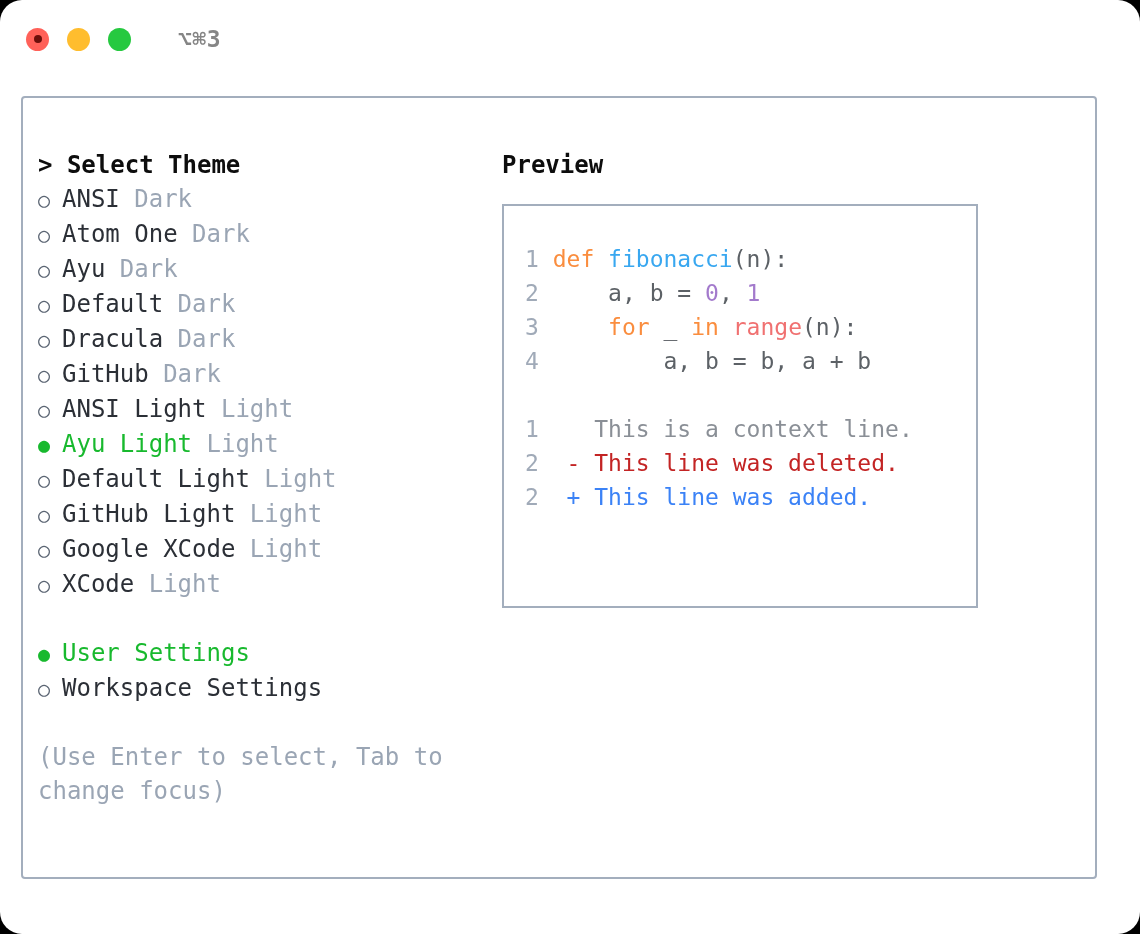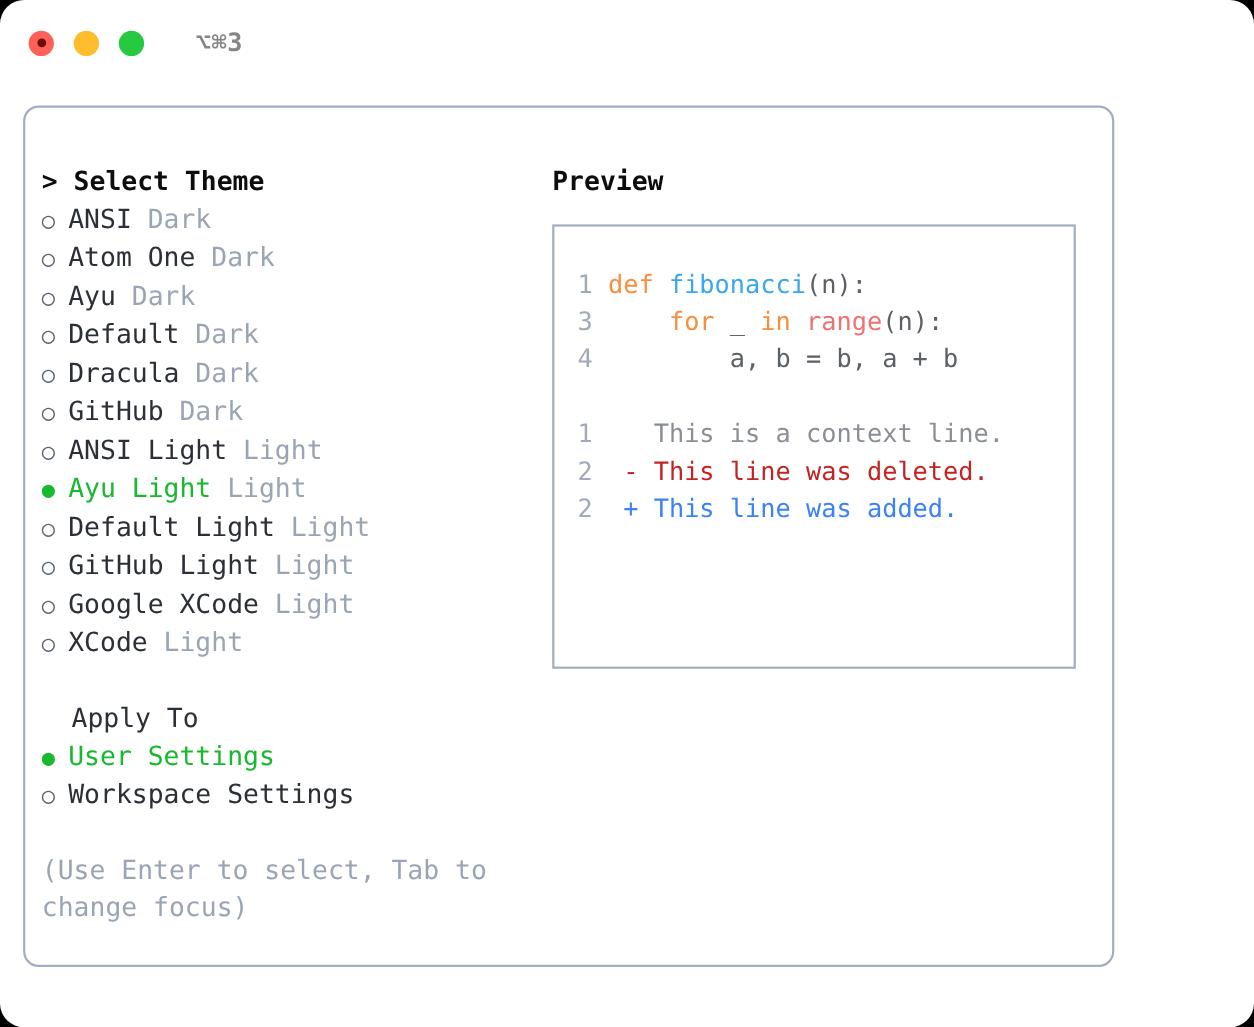--- a/index.html
+++ b/index.html
@@ -65,24 +65,24 @@
     color: #858585;
     letter-spacing: 0.5px;
     line-height: 1;
   }
 
   
   .card {
     position: absolute;
     left: 21px;
     top: 96px;
-    width: 992px;
+    width: 1076px;
     height: 783px;
     border: 2px solid #a3aebd;
-    border-radius: 14px;
+    border-radius: 4px;
     box-sizing: border-box;
     background: #ffffff;
   }
 
   .card-inner {
     position: relative;
     width: 100%;
     height: 100%;
   }
 
@@ -217,38 +217,38 @@
             <div class="opt-row"><span class="bullet off">○</span><span class="opt-label">ANSI Light </span><span class="opt-variant">Light</span></div>
             <div class="opt-row"><span class="bullet on">●</span><span class="opt-label selected">Ayu Light </span><span class="opt-variant">Light</span></div>
             <div class="opt-row"><span class="bullet off">○</span><span class="opt-label">Default Light </span><span class="opt-variant">Light</span></div>
             <div class="opt-row"><span class="bullet off">○</span><span class="opt-label">GitHub Light </span><span class="opt-variant">Light</span></div>
             <div class="opt-row"><span class="bullet off">○</span><span class="opt-label">Google XCode </span><span class="opt-variant">Light</span></div>
             <div class="opt-row"><span class="bullet off">○</span><span class="opt-label">XCode </span><span class="opt-variant">Light</span></div>
           </div>
 
         <div class="spacer-block"></div>
 
-        <div class="apply-head">Apply To</div>
 
         <div id="apply-list">
             <div class="opt-row"><span class="bullet on">●</span><span class="opt-label selected">User Settings</span></div>
             <div class="opt-row"><span class="bullet off">○</span><span class="opt-label">Workspace Settings</span></div>
           </div>
 
         <div class="spacer-block"></div>
 
         <div class="hint">(Use Enter to select, Tab to change focus)</div>
       </div>
 
       <div class="right-col">
         <div class="preview-title">Preview</div>
 
         <div class="preview-box">
           <div id="code-block">
               <div class="code-line"><span class="ln">1 </span><span class="tok-kw">def </span><span class="tok-fn">fibonacci</span><span class="tok-punc">(n):</span></div>
+              <div class="code-line"><span class="ln">2 </span><span class="tok-plain">    a, b = </span><span class="tok-num">0</span><span class="tok-plain">, </span><span class="tok-num">1</span></div>
               <div class="code-line"><span class="ln">3 </span><span class="tok-plain">    </span><span class="tok-kw">for</span><span class="tok-plain"> _ </span><span class="tok-kw">in</span><span class="tok-plain"> </span><span class="tok-call">range</span><span class="tok-punc">(n):</span></div>
               <div class="code-line"><span class="ln">4 </span><span class="tok-plain">        a, b = b, a + b</span></div>
             </div>
           <div class="blank-line"></div>
           <div id="diff-block">
               <div class="code-line"><span class="ln">1  </span><span class="diff-ctx">  This is a context line.</span></div>
               <div class="code-line"><span class="ln">2  </span><span class="diff-del">- This line was deleted.</span></div>
               <div class="code-line"><span class="ln">2  </span><span class="diff-add">+ This line was added.</span></div>
             </div>
         </div>

